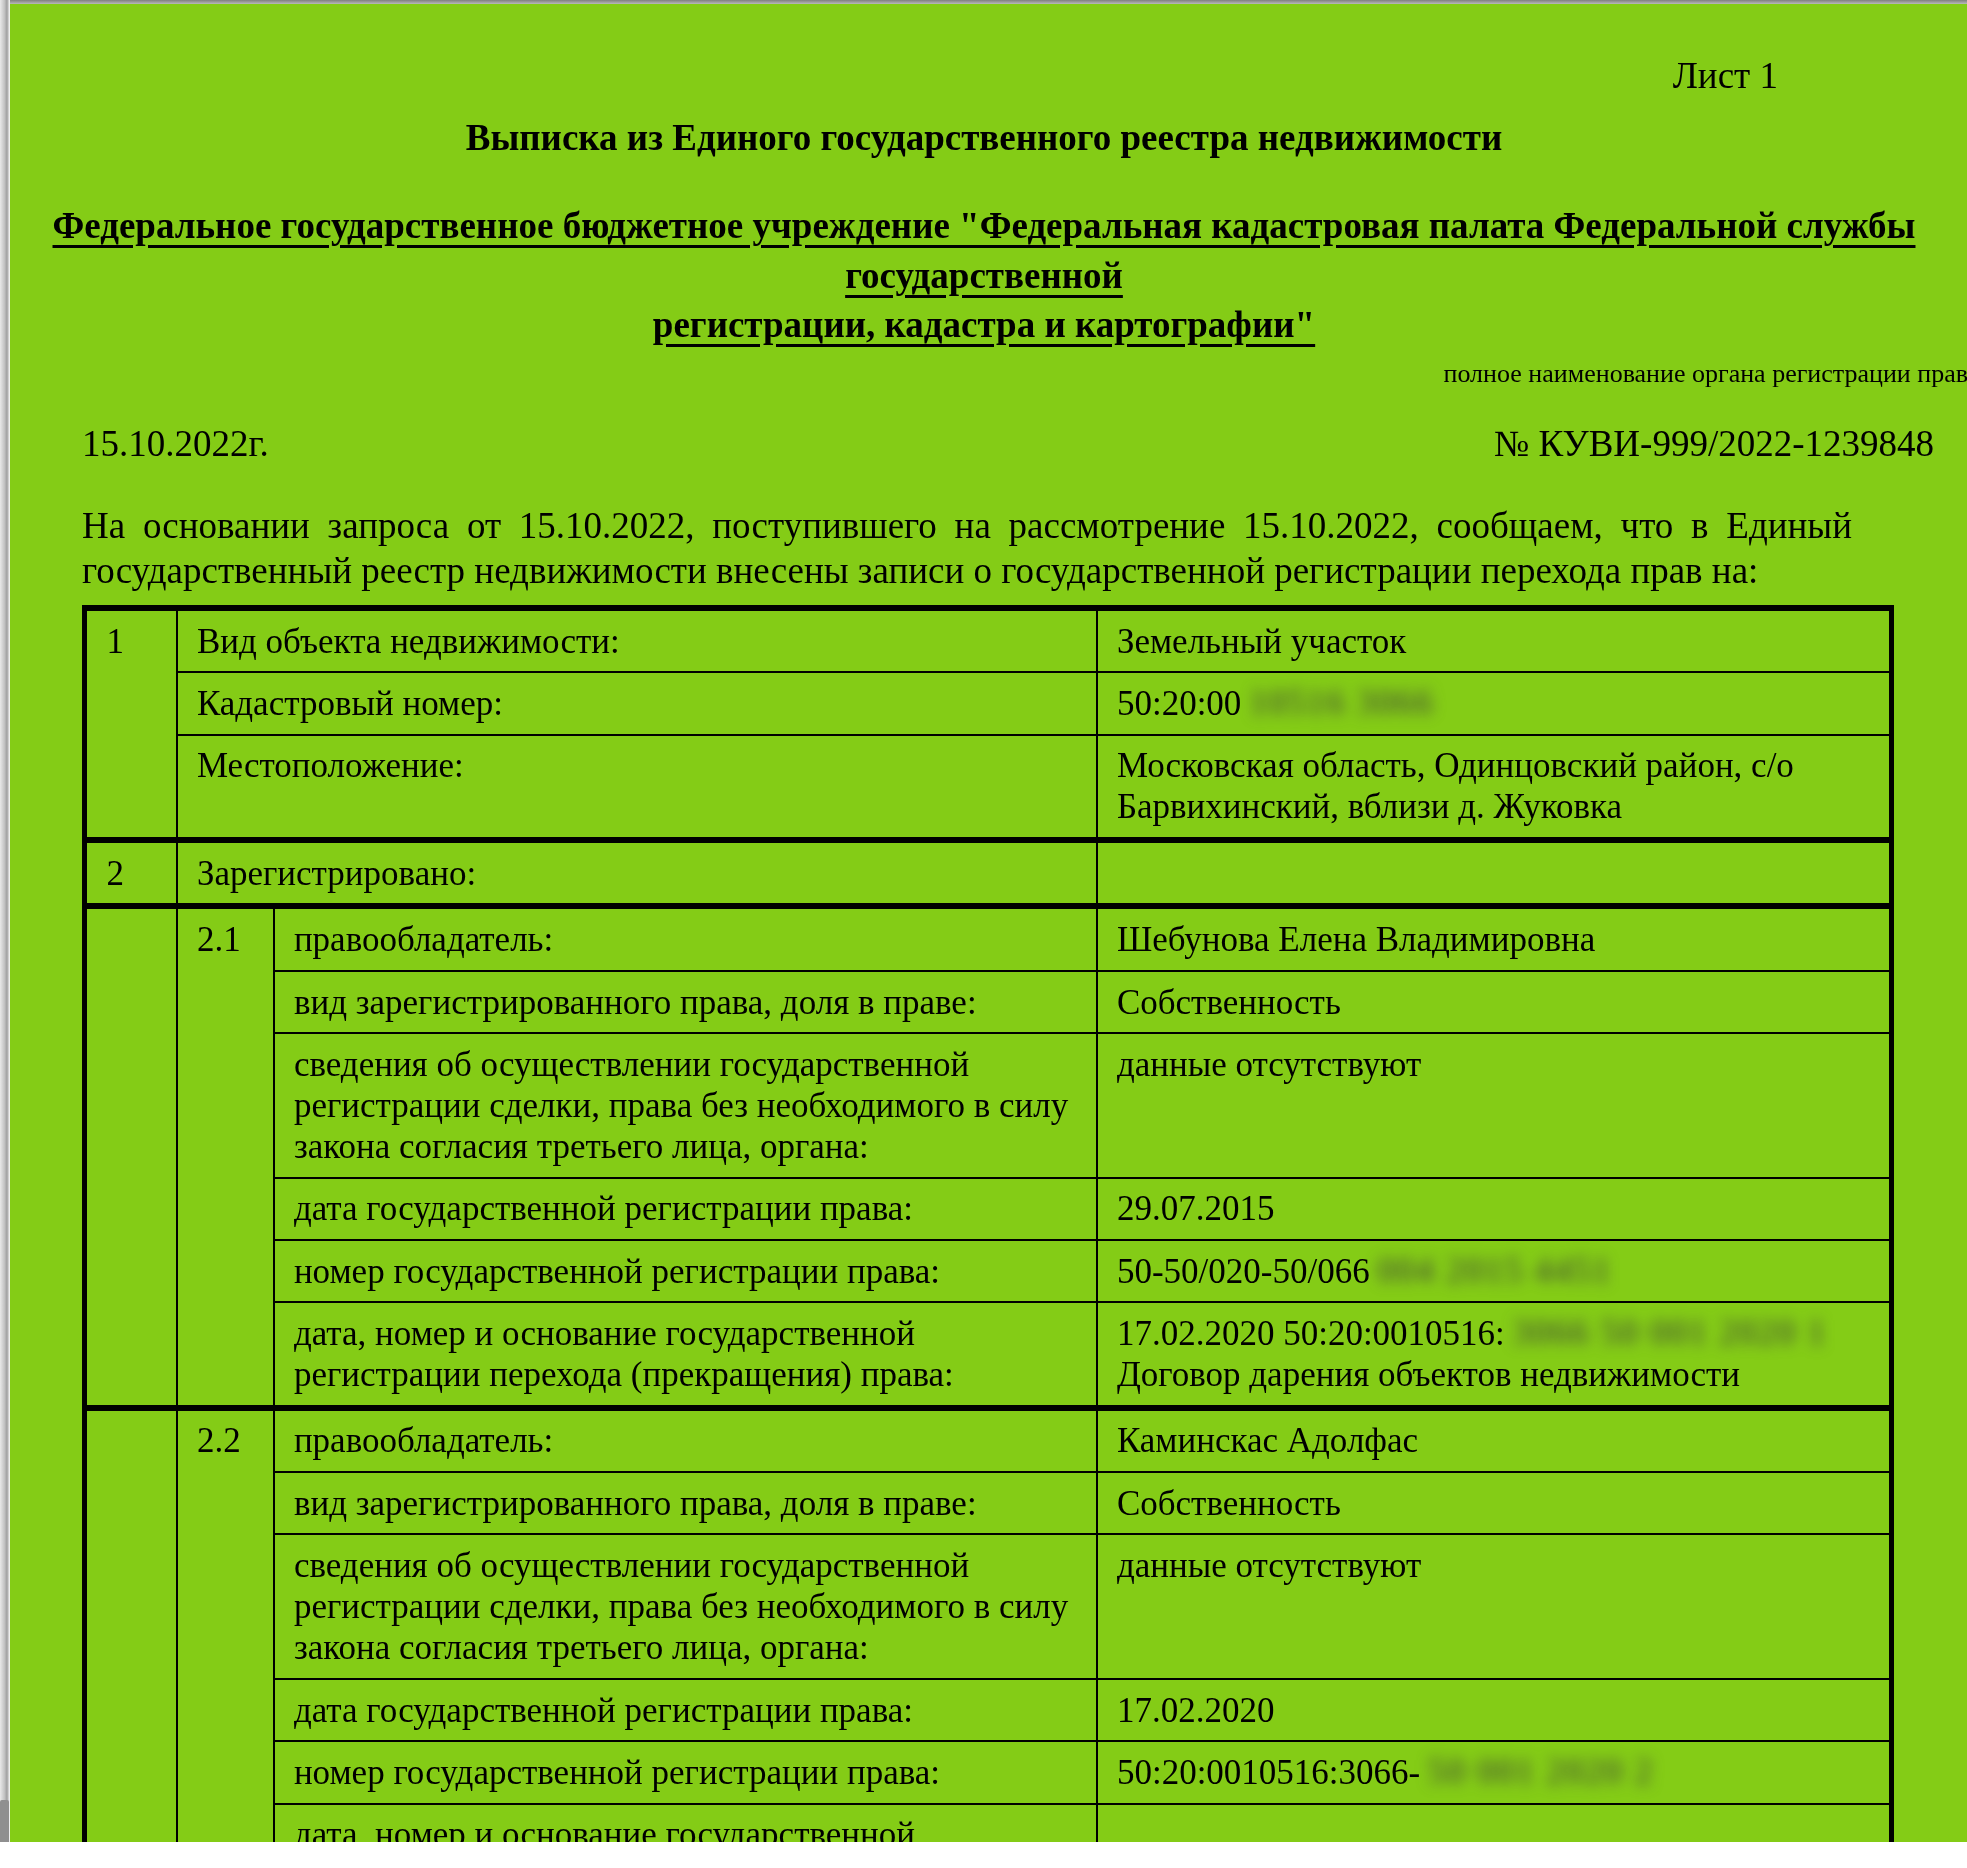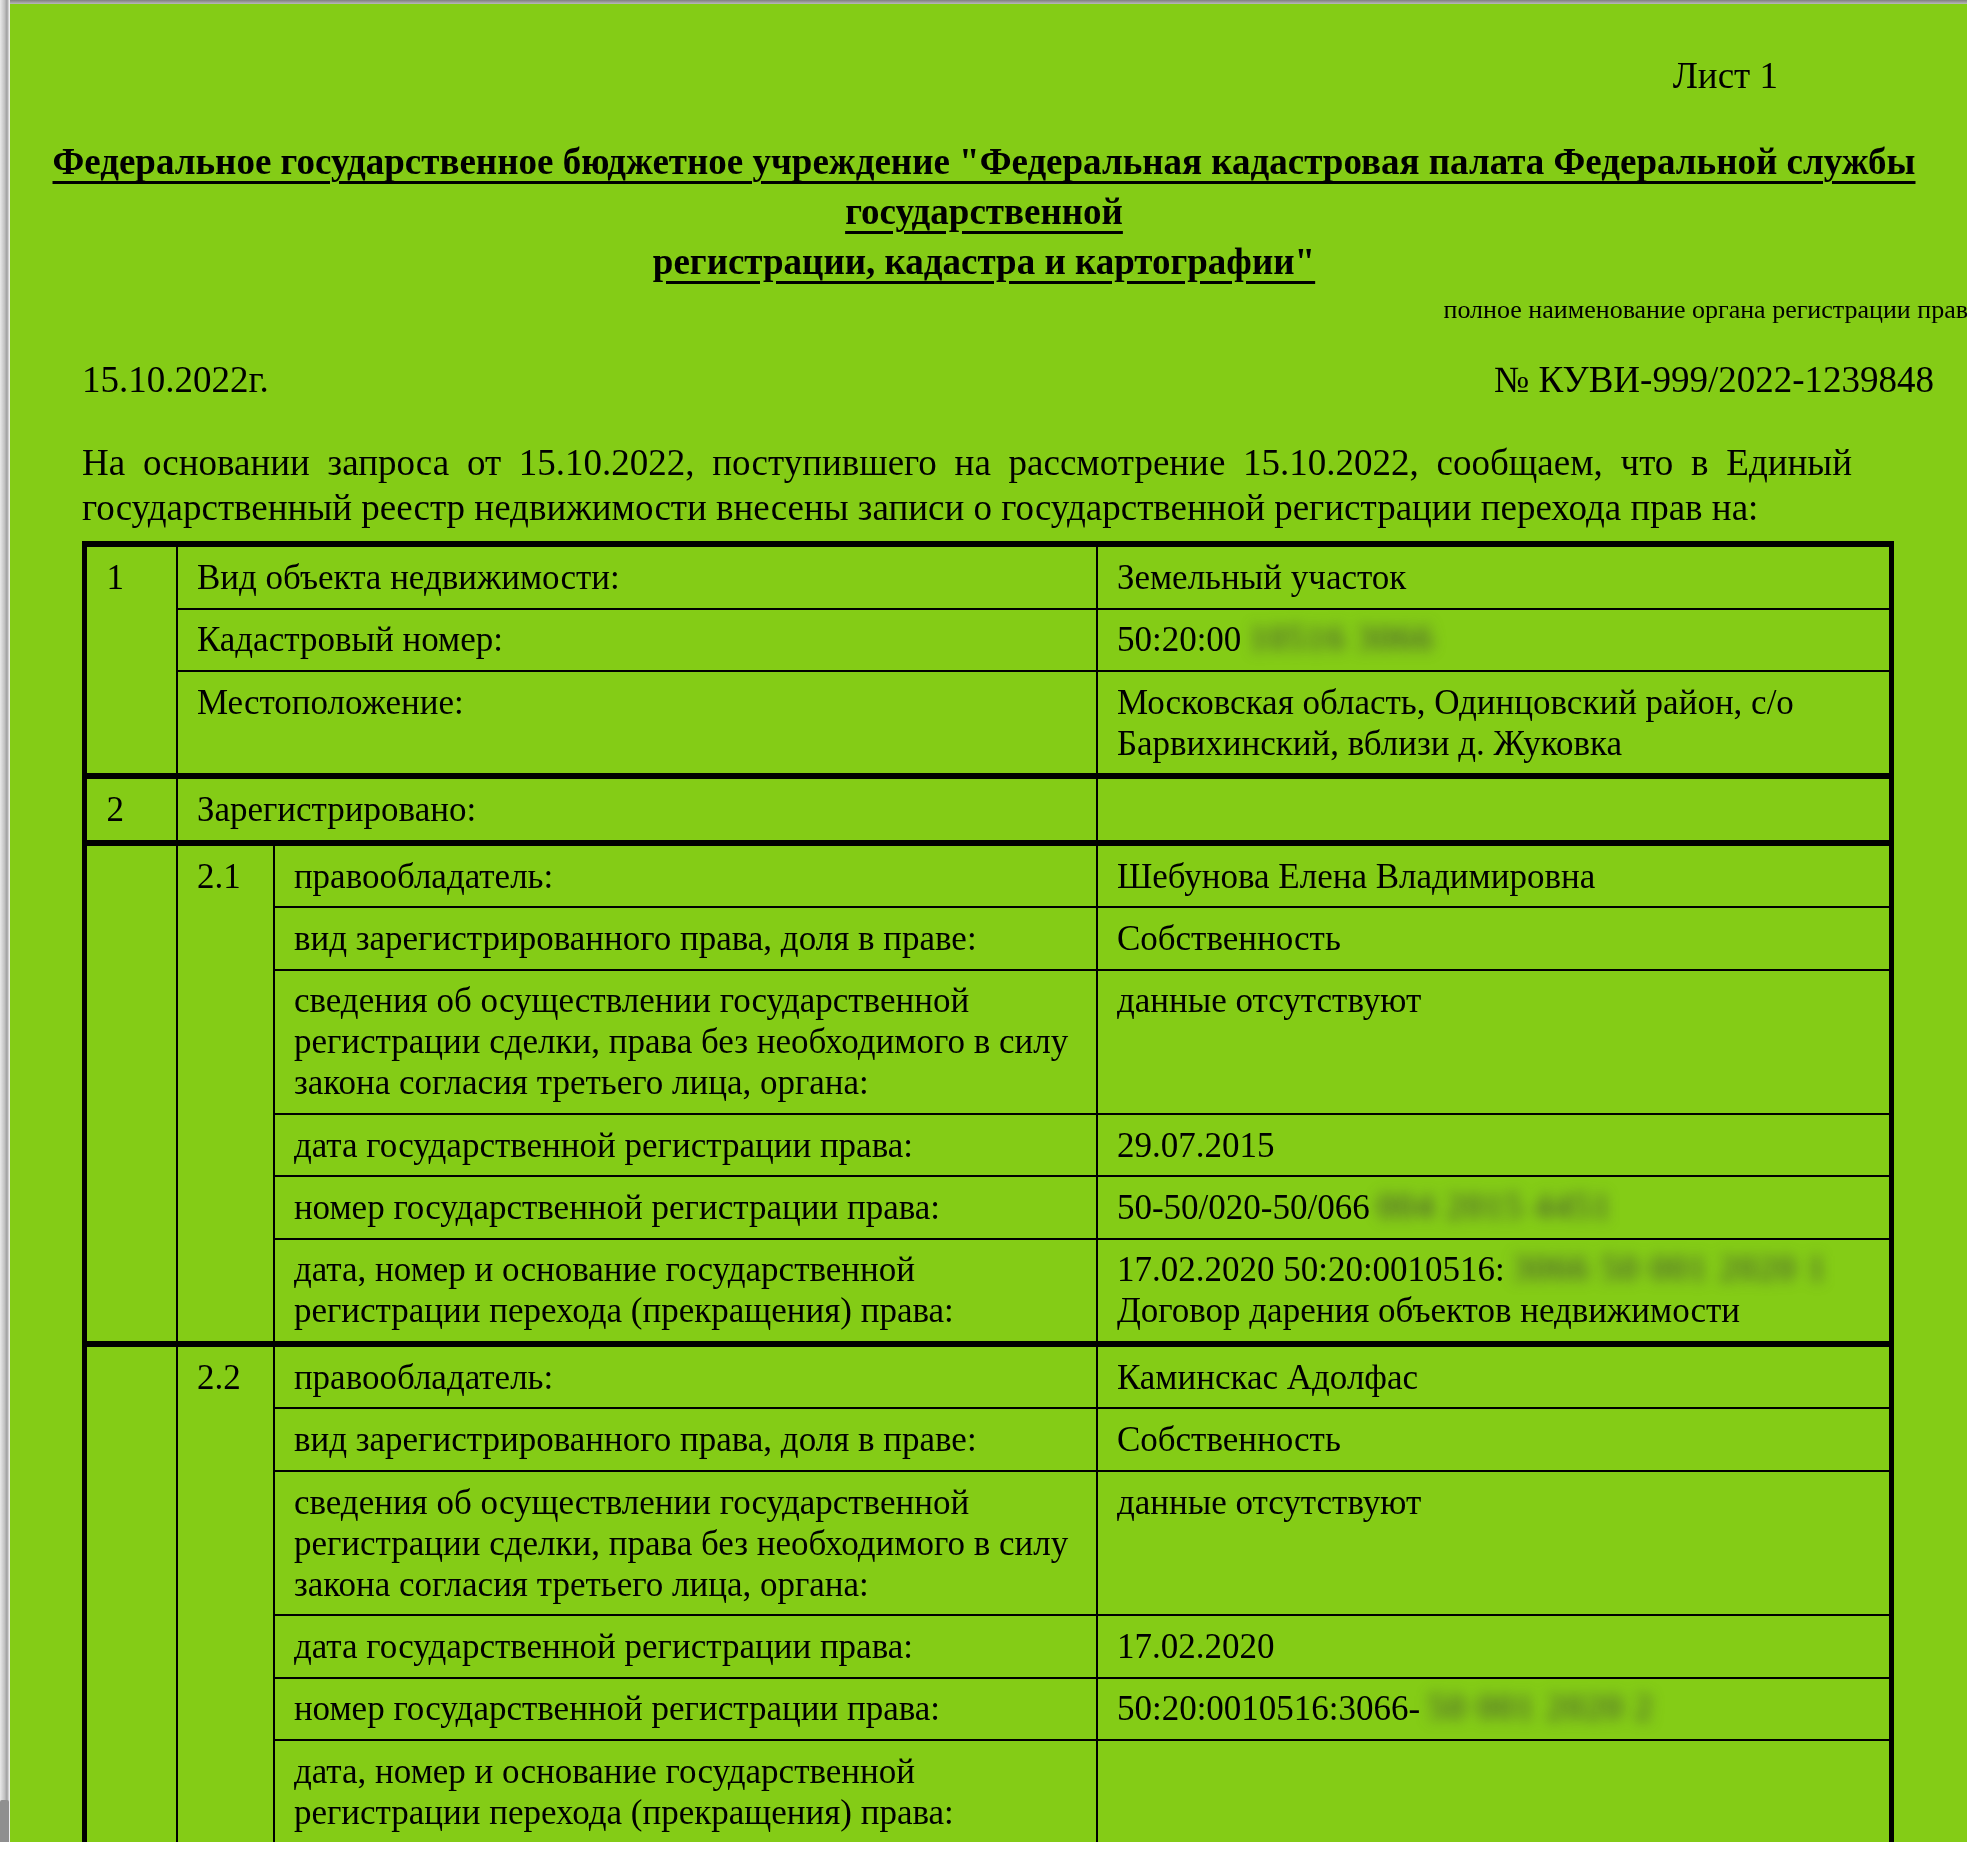--- a/index.html
+++ b/index.html
@@ -120,20 +120,21 @@
 <body>
 
 <div class="page">
   <div class="edge-top"></div>
   <div class="edge-left"></div>
   <div class="edge-mark"></div>
 
   <div class="sheet-label">Лист 1</div>
 
   <div class="doc-title">
+    <div>Выписка из Единого государственного реестра недвижимости</div>
   </div>
 
   <div class="org-block">
     <div><span class="u">Федеральное государственное бюджетное учреждение "Федеральная кадастровая палата Федеральной службы государственной</span></div>
     <div><span class="u">регистрации, кадастра и картографии"</span></div>
   </div>
   <div class="org-note">полное наименование органа регистрации прав</div>
 
   <div class="meta-row">
     <span>15.10.2022г.</span>

